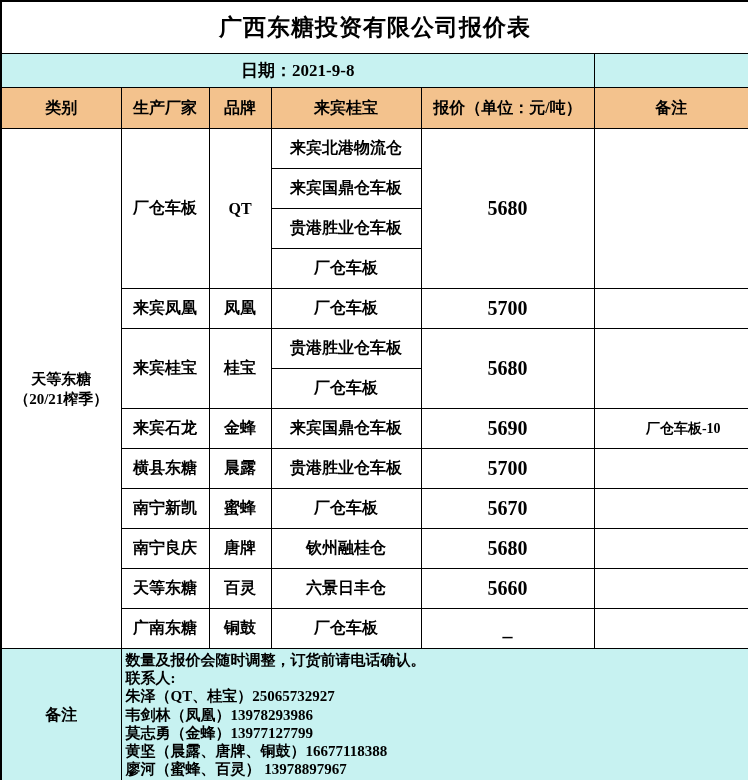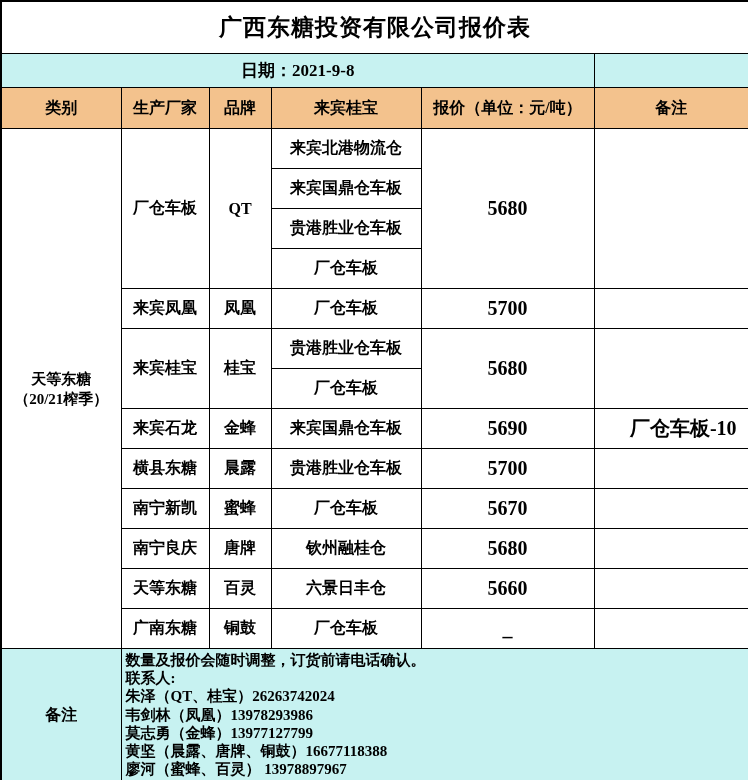--- a/index.html
+++ b/index.html
@@ -24,21 +24,21 @@
   .header-row td{ height:40px; background:#f3c28d; font-size:16px;margin-top:8px; }
   .data-row     { height:40px; }
   .remarks-row td { background:#c7f2f1; }
   .remarks-label { height:128px; font-size:16px; }
   .remarks-text {
     text-align:left; vertical-align:top;
     padding:2px 0 4px 4px; font-size:15px; line-height:18.2px;
   }
   .cat-line { line-height:20px; font-size:15px; }
   .price-cell { font-size:20px; }
-  .note-cell  { font-size:20px;padding-left:24px; }
+  .note-cell  { font-size:14px;padding-left:24px; }
 </style>
 </head>
 <body>
 
 <table class="quote">
   <colgroup>
     <col style="width:120px">
       <col style="width:88px">
       <col style="width:62px">
     <col style="width:150px">
@@ -151,21 +151,21 @@
     <td>厂仓车板</td>
     <td class="price-cell">_</td>
     <td class="note-cell"></td>
   </tr>
 
   <tr class="remarks-row">
     <td class="remarks-label">备注</td>
     <td colspan="5" class="remarks-text">
       <div>数量及报价会随时调整，订货前请电话确认。</div>
       <div>联系人:</div>
-      <div>朱泽（QT、桂宝）26263742024</div>
+      <div>朱泽（QT、桂宝）25065732927</div>
       <div>韦剑林（凤凰）13978293986</div>
       <div>莫志勇（金蜂）13977127799</div>
       <div>黄坚（晨露、唐牌、铜鼓）16677118388</div>
       <div>廖河（蜜蜂、百灵） 13978897967</div>
     </td>
   </tr>
 </tbody>
   </table>
 
 </body></html>

